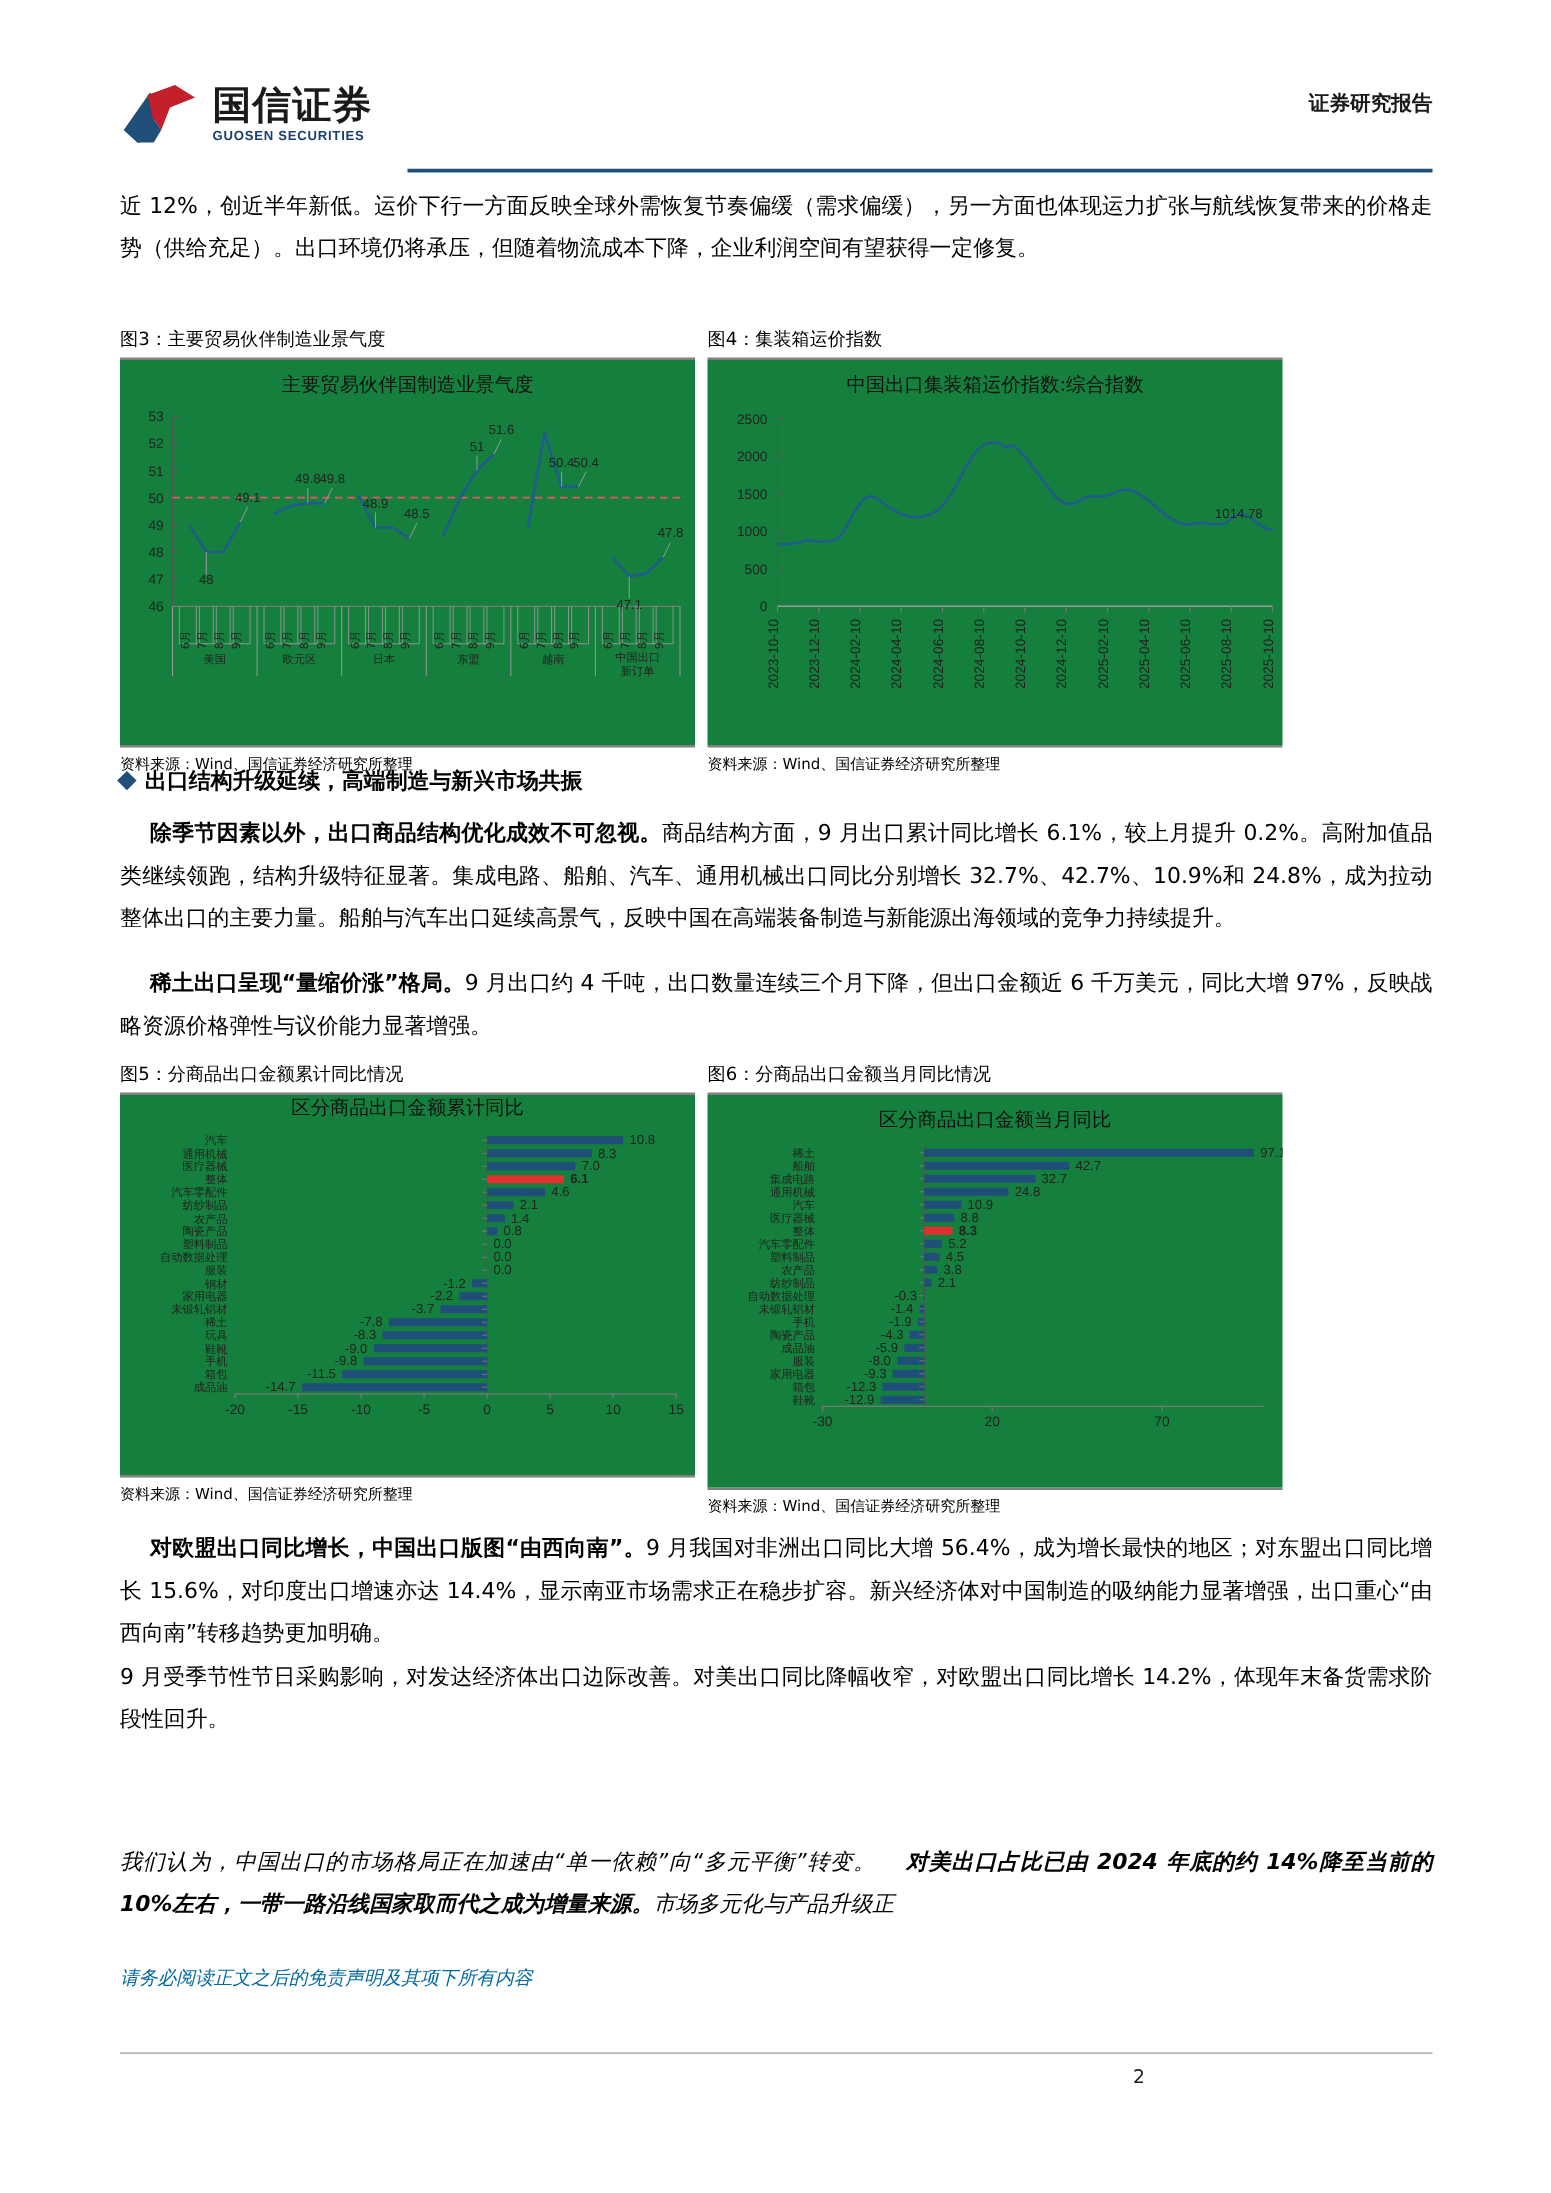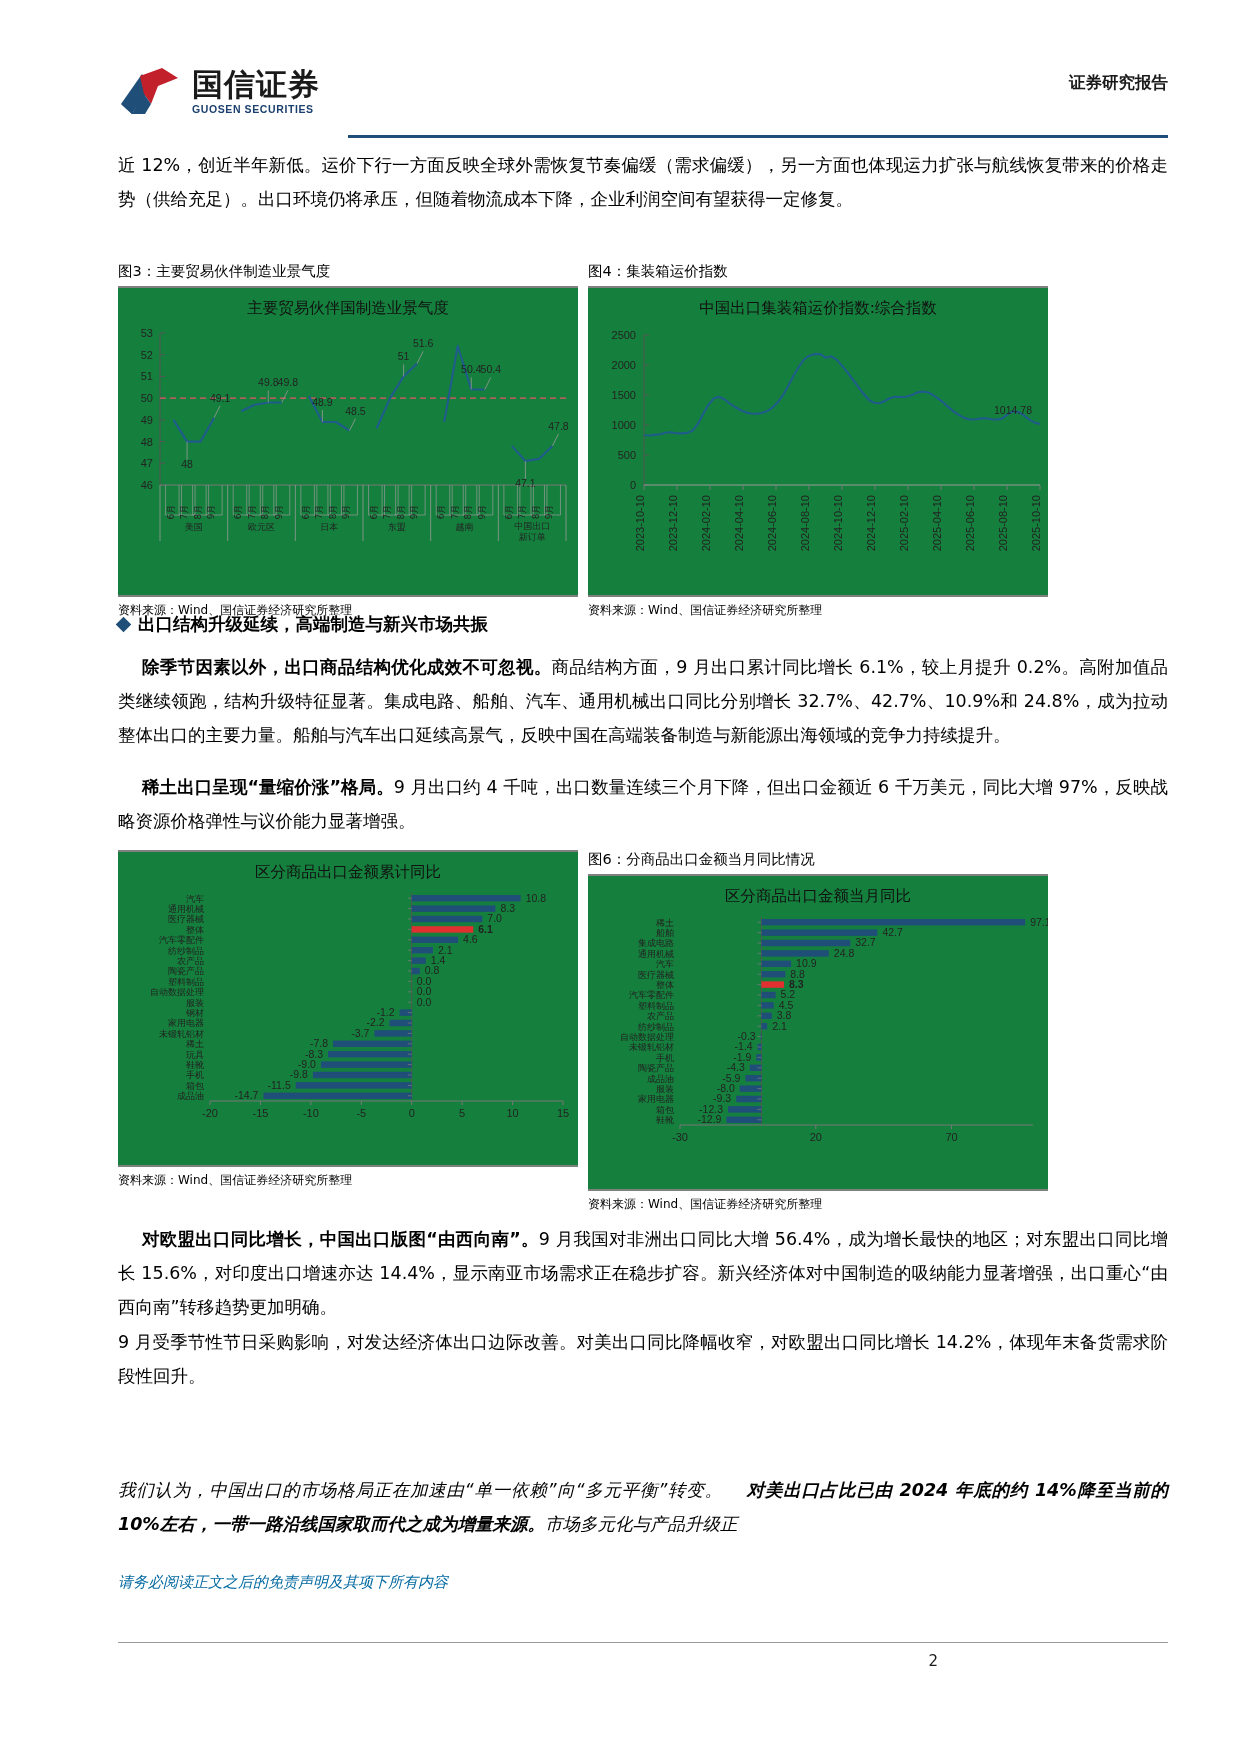--- a/index.html
+++ b/index.html
@@ -4,21 +4,21 @@
 <style>
   * { box-sizing: border-box; }
   html, body { margin:0; padding:0; }
   body {
     width:1241px; height:1754px;
     background:#ffffff;
     font-family:"Liberation Sans", sans-serif;
     color:#000;
     position:relative;
   }
-  .page { position:relative; width:1012px; height:1754px; padding:0;margin-left:22px; }
+  .page { position:relative; width:1012px; height:1754px; padding:0; }
 
   
   .header { position:absolute; left:96px; top:58px; width:1050px; height:82px; }
   .logo-wrap { position:absolute; left:0; top:6px; display:flex; align-items:center; gap:10px; }
   .logo-mark { width:64px; height:56px; position:relative; }
   .logo-text-cn { font-size:31px; font-weight:bold; letter-spacing:1px; color:#1a1a1a;
                   font-family:"DejaVu Sans", sans-serif; line-height:1; }
   .logo-text-en { font-size:10.5px; font-weight:bold; letter-spacing:0.6px; color:#1b3f6e;
                   font-family:"Liberation Sans", sans-serif; margin-top:3px; }
   .header-right { position:absolute; right:0; top:14px; font-size:16.5px; font-weight:bold;
@@ -319,23 +319,24 @@
 
   <div class="para" style="top:650px;">
     <span class="b">除季节因素以外，出口商品结构优化成效不可忽视。</span><span>商品结构方面，9 月出口累计同比增长 6.1%，较上月提升 0.2%。高附加值品类继续领跑，结构升级特征显著。集成电路、船舶、汽车、通用机械出口同比分别增长 32.7%、42.7%、10.9%和 24.8%，成为拉动整体出口的主要力量。船舶与汽车出口延续高景气，反映中国在高端装备制造与新能源出海领域的竞争力持续提升。</span>
   </div>
 
   <div class="para" style="top:770px;">
     <span class="b">稀土出口呈现“量缩价涨”格局。</span><span>9 月出口约 4 千吨，出口数量连续三个月下降，但出口金额近 6 千万美元，同比大增 97%，反映战略资源价格弹性与议价能力显著增强。</span>
   </div>
 
   <div class="fig" style="left:96px; top:850px; width:460px;">
+    <div class="fig-title">图5：分商品出口金额累计同比情况</div>
     <div class="fig-rule"></div>
     <div class="fig-body">
-      <div class="chart-title" style="padding-top:10px;">区分商品出口金额累计同比</div>
+      <div class="chart-title" style="">区分商品出口金额累计同比</div>
       <svg id="svg-fig5" width="460" height="278" viewBox="0 0 460 278">
           <line x1="293.71428571428567" y1="10" x2="293.71428571428567" y2="218" stroke="#555" stroke-width="1"></line>
           <rect x="293.71428571428567" y="11.975999999999999" width="108.92571428571432" height="6.448" fill="#1f4e79"></rect>
           <line x1="293.71428571428567" y1="15.2" x2="289.71428571428567" y2="15.2" stroke="#777" stroke-width="0.8"></line>
           <text x="86" y="18.599999999999998" text-anchor="end" class="cnlab" font-size="9.5">汽车</text>
           <text x="407.64" y="18.599999999999998" text-anchor="start" class="dlab" font-size="9.5" font-weight="normal" fill="#222">10.8</text>
           <rect x="293.71428571428567" y="22.375999999999998" width="83.71142857142866" height="6.448" fill="#1f4e79"></rect>
           <line x1="293.71428571428567" y1="25.599999999999998" x2="289.71428571428567" y2="25.599999999999998" stroke="#777" stroke-width="0.8"></line>
           <text x="86" y="28.999999999999996" text-anchor="end" class="cnlab" font-size="9.5">通用机械</text>
           <text x="382.4257142857143" y="28.999999999999996" text-anchor="start" class="dlab" font-size="9.5" font-weight="normal" fill="#222">8.3</text>

